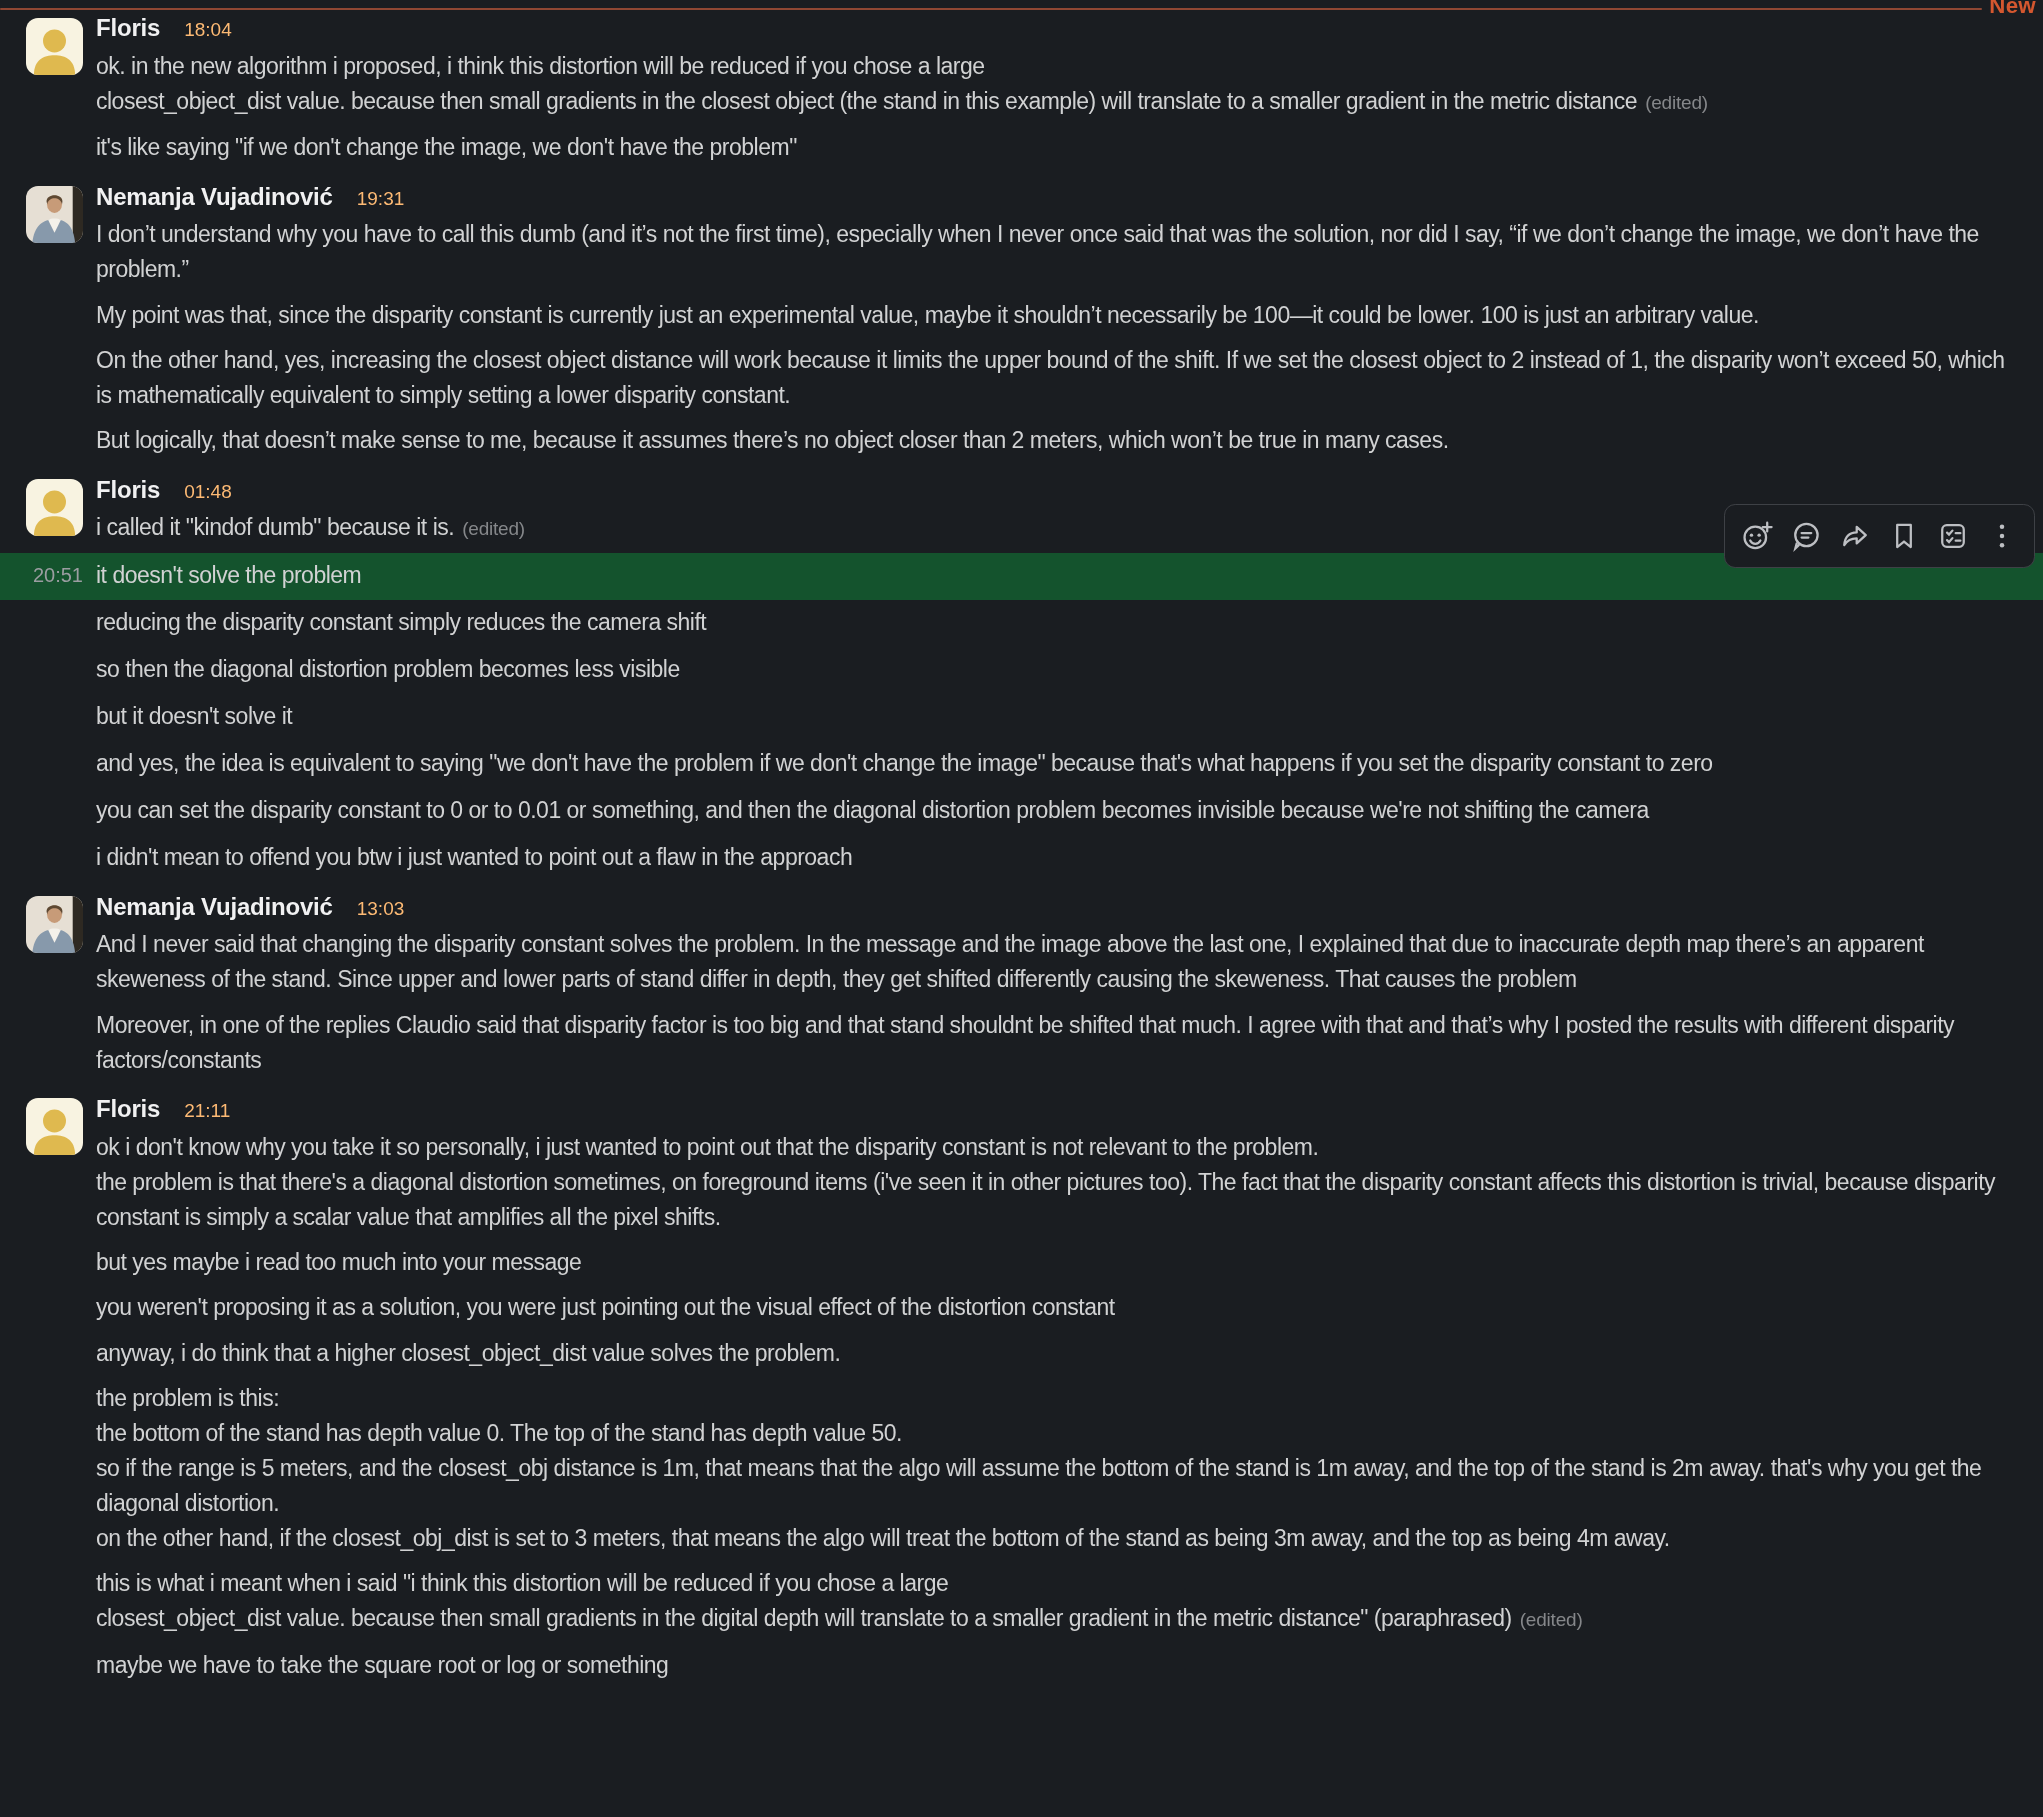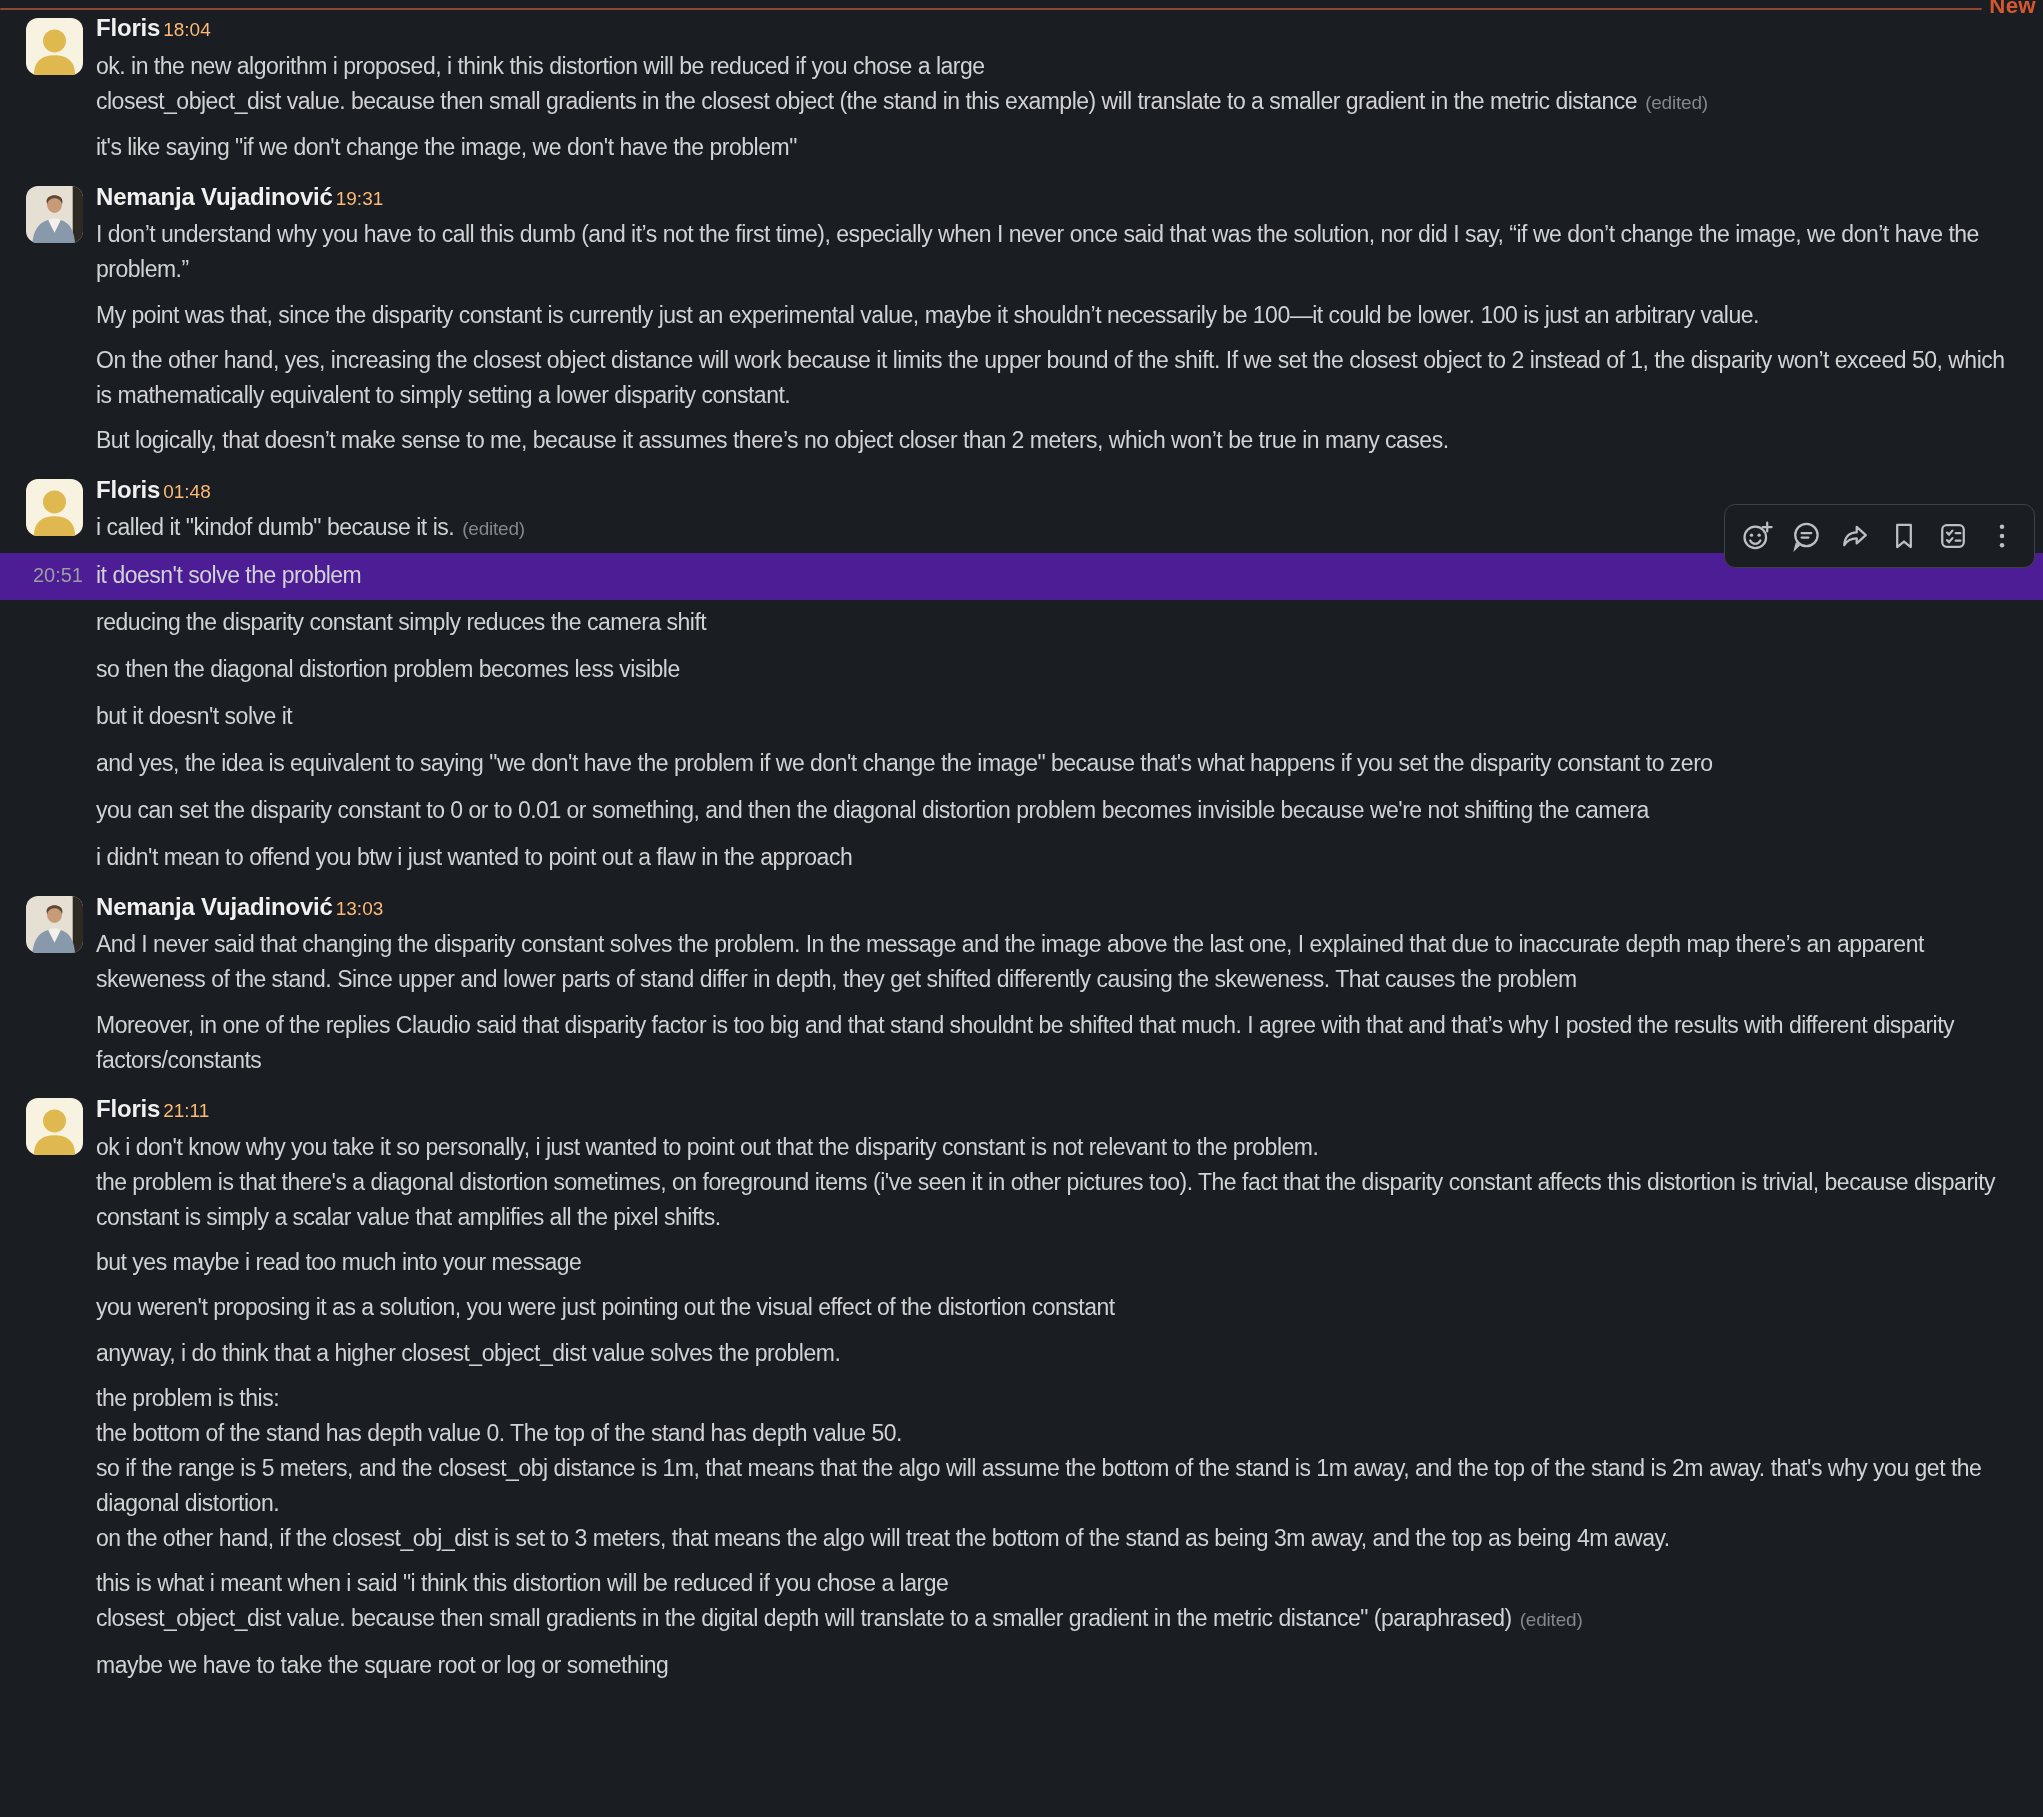--- a/index.html
+++ b/index.html
@@ -23,33 +23,33 @@
   }
   #chat { position:absolute; top:9.6px; left:0; right:0; }
   .group { position:relative; padding:4.8px 22.3px 6.4px 96px; margin-top:6.4px; }
   .group:first-child { margin-top:0; }
   .avatar {
     position:absolute; left:26px; top:8px;
     width:57px; height:57px; border-radius:12px; overflow:hidden;
     cursor:pointer;
   }
   .avatar svg { display:block; width:57px; height:57px; }
-  .gheader { display:flex; align-items:baseline; gap:3px; margin-bottom:6.4px; }
+  .gheader { display:flex; align-items:baseline; gap:24px; margin-bottom:6.4px; }
   .name { font-size:24px; font-weight:700; color:#F1F1F2; letter-spacing:-0.2px; cursor:pointer; }
   .time { font-size:19px; color:#fdba74; cursor:pointer; }
   .para {
     font-size:23px; line-height:35px; letter-spacing:-0.5px;
     white-space:pre-wrap; color:#D1D2D3; margin-bottom:10.4px;
     max-width:1927px;
   }
   .group .para:last-child { margin-bottom:0; }
   .edited { font-size:19px; color:#85878A; margin-left:8px; letter-spacing:-0.2px; white-space:nowrap; }
   .row { position:relative; padding:5.6px 22.3px 6.4px 96px; }
   .row .para { margin-bottom:0; }
-  .row.hovered { background:#4c1d95; }
+  .row.hovered { background:#14532d; }
   .gutter-time {
     position:absolute; left:0; top:5.6px; width:83px;
     text-align:right; font-size:20px; line-height:35px; color:#9B9DA1;
     cursor:pointer;
   }
   #hover-toolbar {
     position:absolute; top:-49px; right:8px;
     width:311px; height:64px; box-sizing:border-box;
     background:#1A1D21;
     border:1.6px solid #3E4146; border-radius:11.2px;

